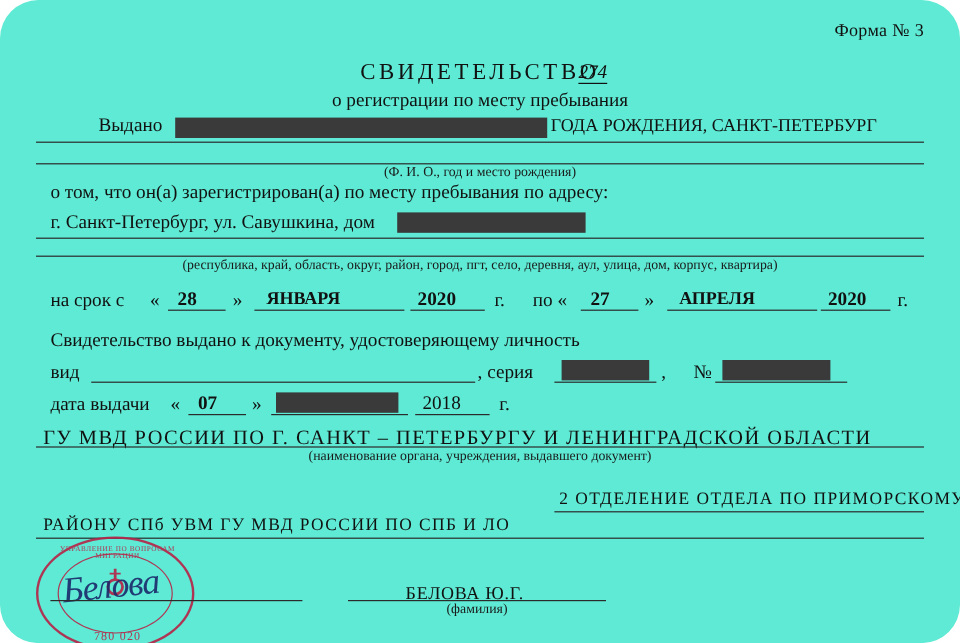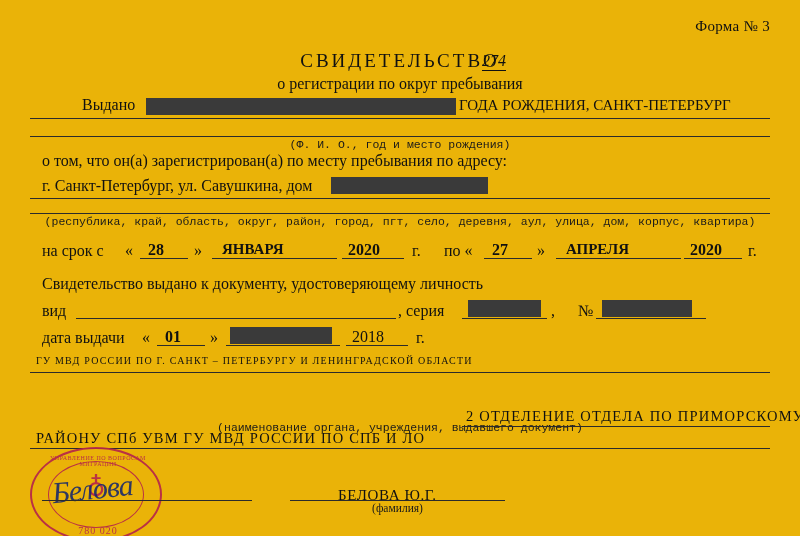--- a/index.html
+++ b/index.html
@@ -12,21 +12,22 @@
     background: #ffffff;
     font-family: "Liberation Serif", serif;
     color: #111111;
     overflow: hidden;
     position: relative;
   }
   .page {
     position: relative;
     width: 800px;
     height: 536px;
-    background: #eab308;
+    background: #5eead4;
+    border-radius: 32px;
   }
   .form-no {
     position: absolute;
     right: 30px;
     top: 18px;
     font-size: 15px;
     letter-spacing: 0.3px;
   }
   .title {
     position: absolute;
@@ -72,21 +73,20 @@
     position: absolute;
     background: #3a3a3a;
     height: 15px;
   }
   .caption {
     position: absolute;
     width: 800px;
     text-align: center;
     font-size: 11.5px;
     color: #1a1a1a;
-    font-family: Liberation Mono, monospace;
   }
   .caption-left {
     position: absolute;
     font-size: 11.5px;
     color: #1a1a1a;
     text-align: center;
   }
   .spaced {
     letter-spacing: 1.2px;
   }
@@ -162,21 +162,21 @@
 
 <div class="page">
 
   <div class="form-no">Форма № 3</div>
 
   <div class="title">
     <span class="title-inner">СВИДЕТЕЛЬСТВО</span>
   </div>
   <div class="title-num">274</div>
 
-  <div class="subtitle">о регистрации по округ пребывания</div>
+  <div class="subtitle">о регистрации по месту пребывания</div>
 
   <div class="row" style="left:82px; top:96px;">Выдано</div>
   <div class="redact" style="left:146px; top:98px; width:310px; height:17px;"></div>
   <div class="row" style="left:459px; top:97px; font-size:15px;">ГОДА РОЖДЕНИЯ, САНКТ-ПЕТЕРБУРГ</div>
   <div class="rule" style="left:30px; top:118px; width:740px;"></div>
 
   <div class="rule" style="left:30px; top:136px; width:740px;"></div>
   <div class="caption" style="left:0; top:138px;">(Ф. И. О., год и место рождения)</div>
 
   <div class="row" style="left:42px; top:152px;">о том, что он(а) зарегистрирован(а) по месту пребывания по адресу:</div>
@@ -214,32 +214,32 @@
   <div class="row" style="left:398px; top:302px;">, серия</div>
   <div class="redact" style="left:468px; top:300px; width:73px; height:17px;"></div>
   <div class="rule" style="left:462px; top:318px; width:85px;"></div>
   <div class="row" style="left:551px; top:302px;">,</div>
   <div class="row" style="left:578px; top:302px;">№</div>
   <div class="redact" style="left:602px; top:300px; width:90px; height:17px;"></div>
   <div class="rule" style="left:596px; top:318px; width:110px;"></div>
 
   <div class="row" style="left:42px; top:329px;">дата выдачи</div>
   <div class="row" style="left:142px; top:329px;">«</div>
-  <div class="row" style="left:165px; top:328px; font-weight:bold;">01</div>
+  <div class="row" style="left:165px; top:328px; font-weight:bold;">07</div>
   <div class="rule" style="left:157px; top:345px; width:48px;"></div>
   <div class="row" style="left:210px; top:329px;">»</div>
   <div class="redact" style="left:230px; top:327px; width:102px; height:17px;"></div>
   <div class="rule" style="left:226px; top:345px; width:114px;"></div>
   <div class="row" style="left:352px; top:328px; font-weight:normal;">2018</div>
   <div class="rule" style="left:346px; top:345px; width:62px;"></div>
   <div class="row" style="left:416px; top:329px;">г.</div>
 
-  <div class="row spaced" style="left:36px; top:355px; font-size:10px;">ГУ  МВД  РОССИИ  ПО  Г. САНКТ – ПЕТЕРБУРГУ  И  ЛЕНИНГРАДСКОЙ ОБЛАСТИ</div>
+  <div class="row spaced" style="left:36px; top:355px; font-size:17px;">ГУ  МВД  РОССИИ  ПО  Г. САНКТ – ПЕТЕРБУРГУ  И  ЛЕНИНГРАДСКОЙ ОБЛАСТИ</div>
   <div class="rule" style="left:30px; top:372px; width:740px;"></div>
-  <div class="caption" style="left:0; top:374px;margin-top:47px;">(наименование органа, учреждения, выдавшего документ)</div>
+  <div class="caption" style="left:0; top:374px;">(наименование органа, учреждения, выдавшего документ)</div>
 
   <div class="row spaced" style="left:466px; top:408px; font-size:14.5px;">2 ОТДЕЛЕНИЕ ОТДЕЛА  ПО ПРИМОРСКОМУ</div>
   <div class="rule" style="left:462px; top:426px; width:308px;"></div>
   <div class="row spaced" style="left:36px; top:430px; font-size:14.5px;">РАЙОНУ СПб УВМ  ГУ  МВД РОССИИ  ПО СПБ  И  ЛО</div>
   <div class="rule" style="left:30px; top:448px; width:740px;"></div>
 
   <div class="stamp">
     <div class="stamp-inner"></div>
     <div class="stamp-text-top">УПРАВЛЕНИЕ ПО ВОПРОСАМ МИГРАЦИИ</div>
     <div class="stamp-emblem">♁</div>

